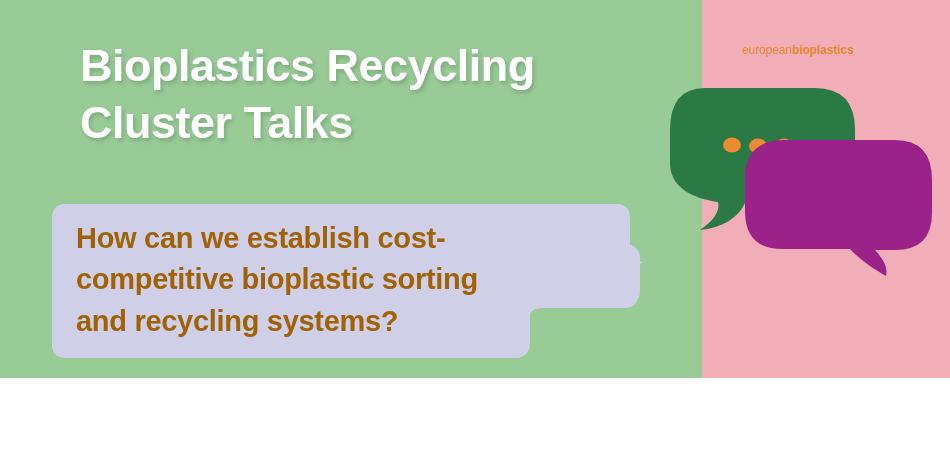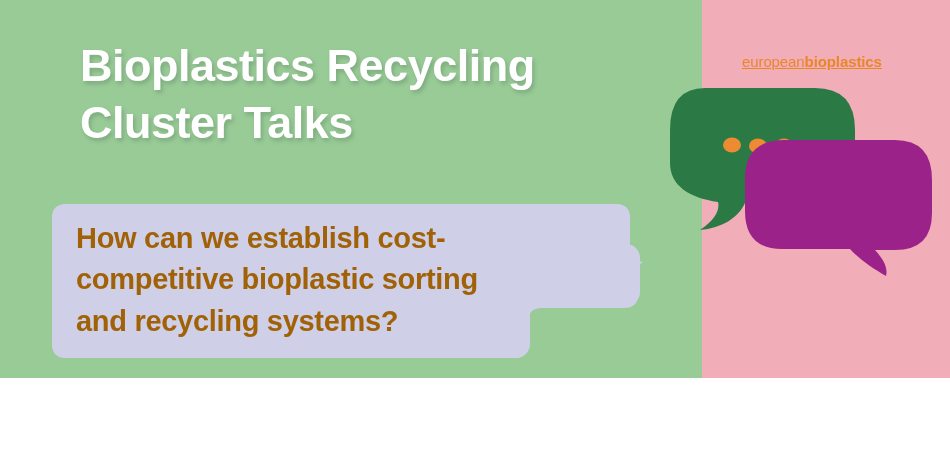--- a/index.html
+++ b/index.html
@@ -78,25 +78,24 @@
     font-weight: bold;
     line-height: 1.43;
     letter-spacing: -0.3px;
     white-space: pre-line;
   }
 
   
   .eub-logo {
     position: absolute;
     left: 742px;
-    top: 53px;
-    font-size: 15px;
+    top: 43px;
+    font-size: 12px;
     color: #E8872A;
     letter-spacing: -0.1px;
-    text-decoration: underline;
   }
   .eub-logo b { font-weight: bold; }
 
   
   .bubbles {
     position: absolute;
     left: 660px;
     top: 78px;
   }
 

